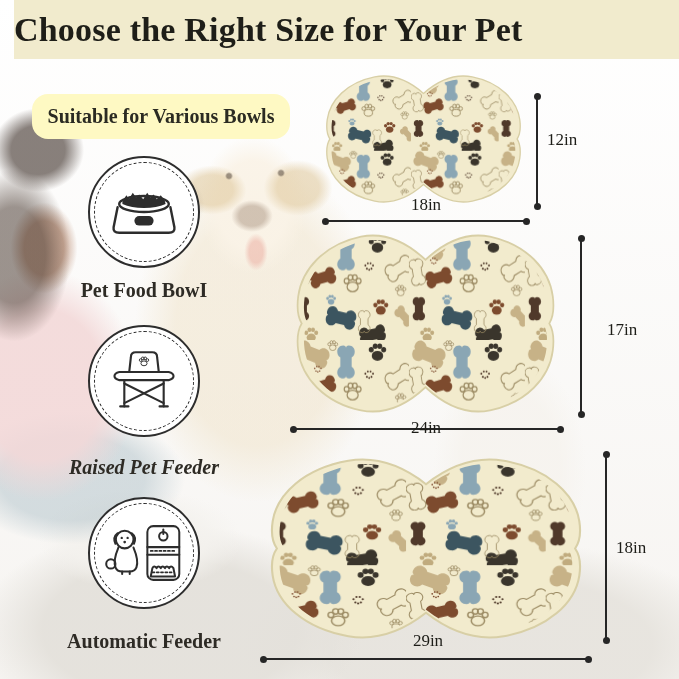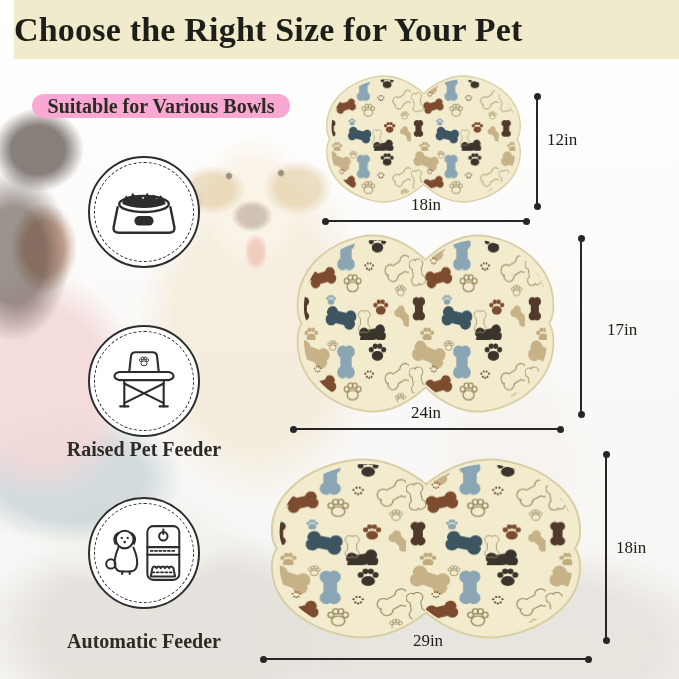--- a/index.html
+++ b/index.html
@@ -29,33 +29,33 @@
       radial-gradient(ellipse 280px 120px at 490px 645px, rgba(230,227,221,.90) 0 58%, rgba(230,227,221,0) 88%),
       linear-gradient(#ffffff, #f6f4f1);
   }
 
   
   .banner{position:absolute;left:14px;top:0;width:679px;height:59px;background:#f1ebcd;
           display:flex;align-items:center;}
   .banner h1{margin:0;font-size:34px;font-weight:700;color:#1e1e18;letter-spacing:.2px;}
 
   
-  .pill{position:absolute;left:32px;top:94px;width:258px;height:24px;background:#f9a8d4;
+  .pill{position:absolute;left:32px;top:94px;width:258px;height:45px;background:#fef9c3;
         border-radius:16px;display:flex;align-items:center;justify-content:center;
         font-size:20px;font-weight:600;color:#2b2b22;}
 
   
   .circle{position:absolute;width:112px;height:112px;border-radius:50%;background:#ffffff;
           border:2px solid #2d2d2d;box-sizing:border-box;display:flex;align-items:center;justify-content:center;}
   .circle::after{content:"";position:absolute;inset:4px;border:1.5px dashed #2d2d2d;border-radius:50%;}
   .c1{left:88px;top:156px;} .c2{left:88px;top:325px;} .c3{left:88px;top:497px;}
   .badge-icon{position:relative;z-index:1;}
   .feeder-label{position:absolute;left:24px;width:240px;text-align:center;
                 font-size:20px;font-weight:600;color:#2e2b25;}
-  .fl1{top:279px;} .fl2{top:438px;} .fl3{top:630px;}
+  .fl1{top:279px;} .fl2{top:456px;font-style:italic;} .fl3{top:630px;}
 
   
   .mat{position:absolute;}
   .mat-small{left:318px;top:70px;width:211px;height:138px;}
   .mat-medium{left:286px;top:227px;width:279px;height:193px;}
   .mat-large{left:258px;top:451px;width:336px;height:195px;}
 
   
   .dim-h{position:absolute;height:2px;background:#262626;}
   .dim-h::before,.dim-h::after{content:"";position:absolute;width:7px;height:7px;border-radius:50%;
@@ -140,21 +140,21 @@
   </svg>
 
   <div class="dim-v" style="left:536px;top:95px;height:113px"></div>
   <div class="dim-label" style="left:547px;top:130px">12in</div>
   <div class="dim-h" style="left:324px;top:220px;width:204px"></div>
   <div class="dim-label centered" style="left:426px;top:195px">18in</div>
 
   <div class="dim-v" style="left:580px;top:237px;height:179px"></div>
   <div class="dim-label" style="left:607px;top:320px">17in</div>
   <div class="dim-h" style="left:292px;top:428px;width:270px"></div>
-  <div class="dim-label centered" style="left:426px;top:403px">24in</div>
+  <div class="dim-label centered" style="left:426px;top:418px">24in</div>
 
   <div class="dim-v" style="left:605px;top:453px;height:189px"></div>
   <div class="dim-label" style="left:616px;top:538px">18in</div>
   <div class="dim-h" style="left:262px;top:658px;width:328px"></div>
   <div class="dim-label centered" style="left:428px;top:631px">29in</div>
 
   <div class="banner">
     <h1>Choose the Right Size for Your Pet</h1>
   </div>
 
@@ -163,20 +163,21 @@
   <div class="circle c1">
     <svg class="badge-icon" width="80" height="60" viewBox="0 0 100 74">
       <path d="M23,24 L28,16 31,21 36,13 40,19 44,15 49,21 54,13 58,19 62,15 66,21 71,16 76,23 77,27 Q66,32 50,32 Q34,32 23,27 Z" fill="#2d2d2d"></path>
       <g fill="none" stroke="#2d2d2d" stroke-width="3" stroke-linecap="round" stroke-linejoin="round">
         <ellipse cx="50" cy="27" rx="31" ry="10"></ellipse>
         <path d="M17,31 L12,56 Q11,63 19,63 L81,63 Q89,63 88,56 L83,31"></path>
       </g>
       <rect x="38" y="42" width="24" height="12" rx="6" fill="#2d2d2d"></rect>
     </svg>
   </div>
+  <div class="feeder-label fl1">Pet Food BowI</div>
 
   <div class="circle c2">
     <svg class="badge-icon" width="82" height="68" viewBox="0 0 100 82">
       <g fill="none" stroke="#2d2d2d" stroke-width="2.6" stroke-linecap="round" stroke-linejoin="round">
         <path d="M32,30 L34,12 Q34,6 40,6 L60,6 Q66,6 66,12 L68,30"></path>
         <path d="M20,30 L80,30 Q86,31.5 86,35 Q86,38.5 80,40 L20,40 Q14,38.5 14,35 Q14,31.5 20,30 Z"></path>
         <path d="M26,40 L26,72"></path>
           <path d="M74,40 L74,72"></path>
         <path d="M26,44 L74,68"></path>
           <path d="M74,44 L26,68"></path>

